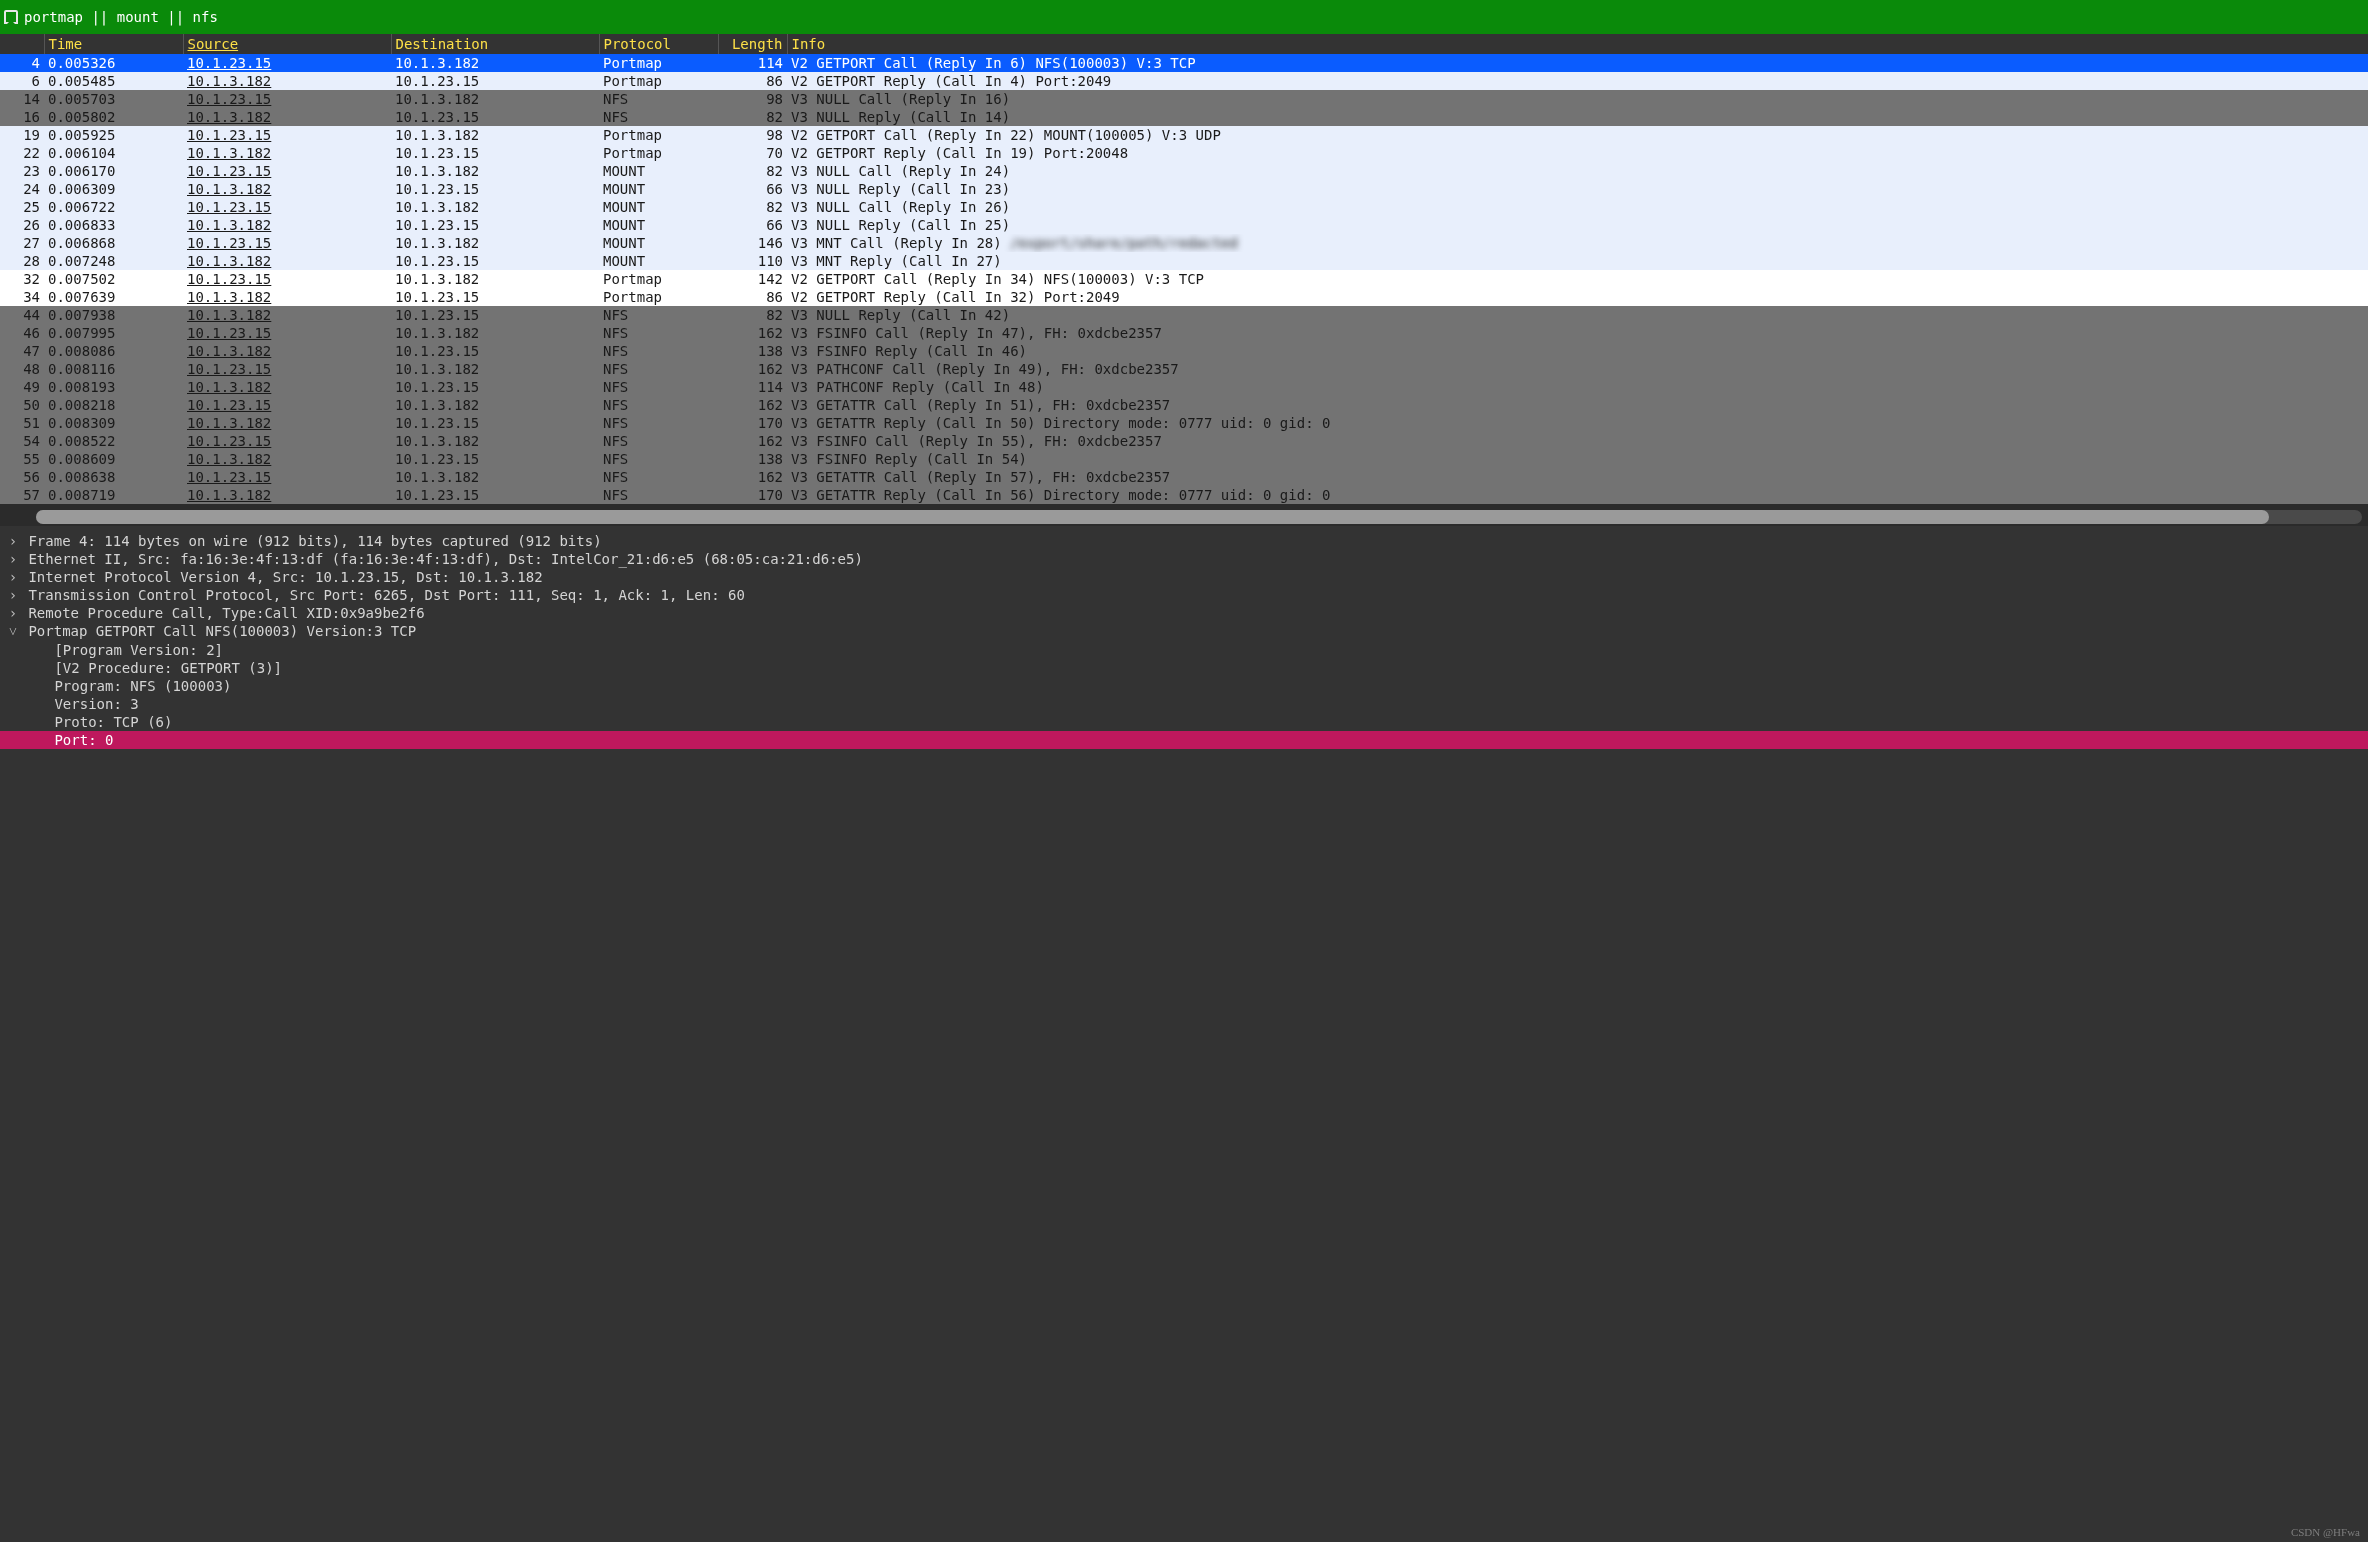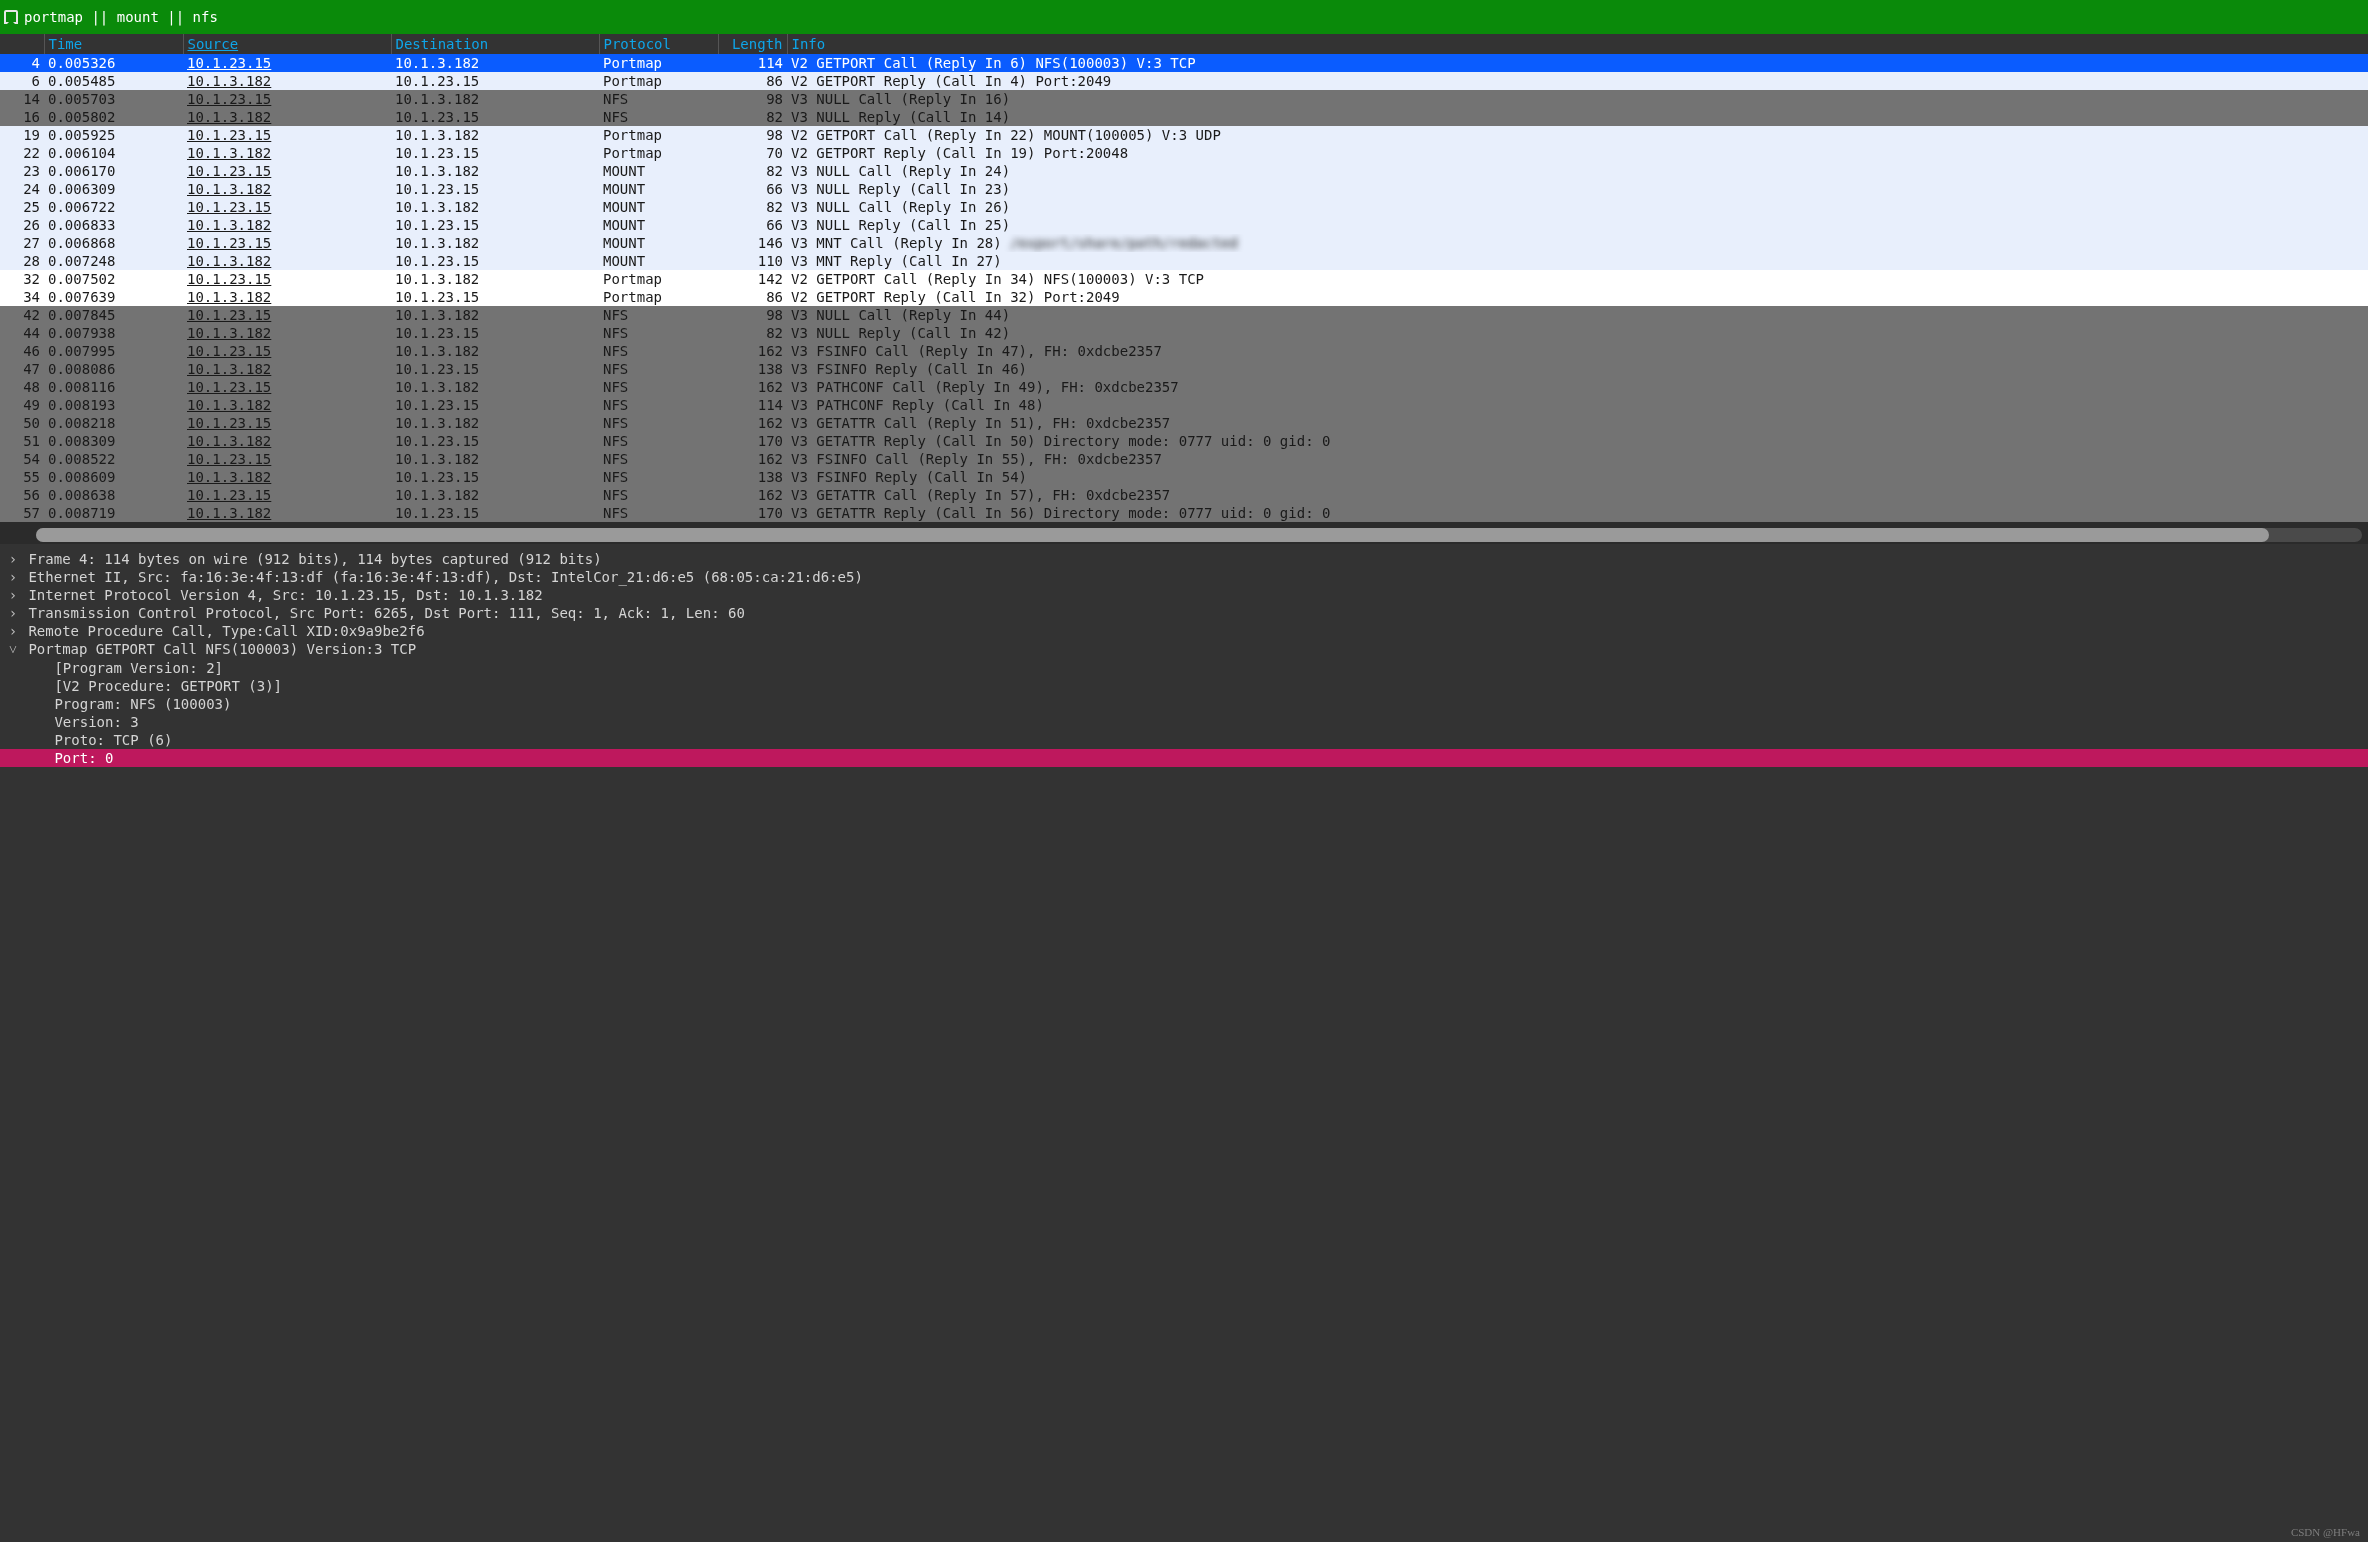--- a/index.html
+++ b/index.html
@@ -48,21 +48,21 @@
     color: #1a1a1a;
     overflow: auto;
   }
   table.packets {
     border-collapse: collapse;
     width: 100%;
     table-layout: fixed;
   }
   thead tr {
     background: #333333;
-    color: #0ea5e9;
+    color: #fde047;
     padding-left: 8px;
   }
   thead th {
     text-align: left;
     font-weight: 400;
     padding: 2px 4px;
     border-left: 1px solid #555;
     white-space: nowrap;
     overflow: hidden;
   }
@@ -292,29 +292,20 @@
           <tr class="white">
             <td class="col-no">34</td>
             <td class="col-time">0.007639</td>
             <td class="col-src">10.1.3.182</td>
             <td class="col-dst">10.1.23.15</td>
             <td class="col-proto">Portmap</td>
             <td class="col-len">86</td>
             <td class="col-info">V2 GETPORT Reply (Call In 32) Port:2049</td>
           </tr>
           <tr class="lighter">
-            <td class="col-no">42</td>
-            <td class="col-time">0.007845</td>
-            <td class="col-src">10.1.23.15</td>
-            <td class="col-dst">10.1.3.182</td>
-            <td class="col-proto">NFS</td>
-            <td class="col-len">98</td>
-            <td class="col-info">V3 NULL Call (Reply In 44)</td>
-          </tr>
-          <tr class="lighter">
             <td class="col-no">44</td>
             <td class="col-time">0.007938</td>
             <td class="col-src">10.1.3.182</td>
             <td class="col-dst">10.1.23.15</td>
             <td class="col-proto">NFS</td>
             <td class="col-len">82</td>
             <td class="col-info">V3 NULL Reply (Call In 42)</td>
           </tr>
           <tr class="lighter">
             <td class="col-no">46</td>

